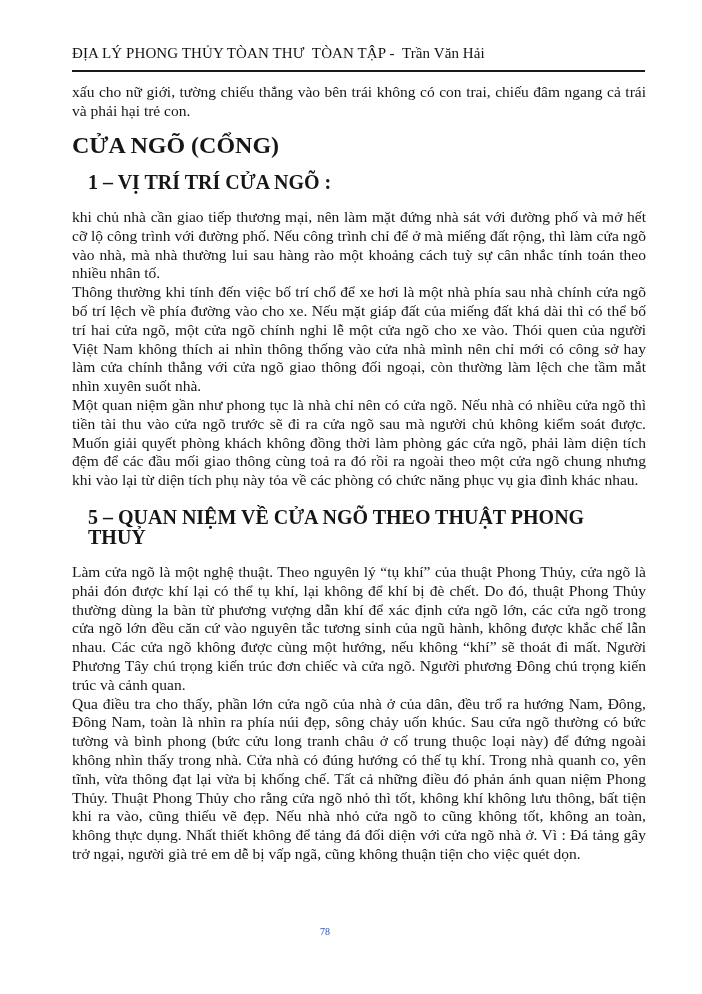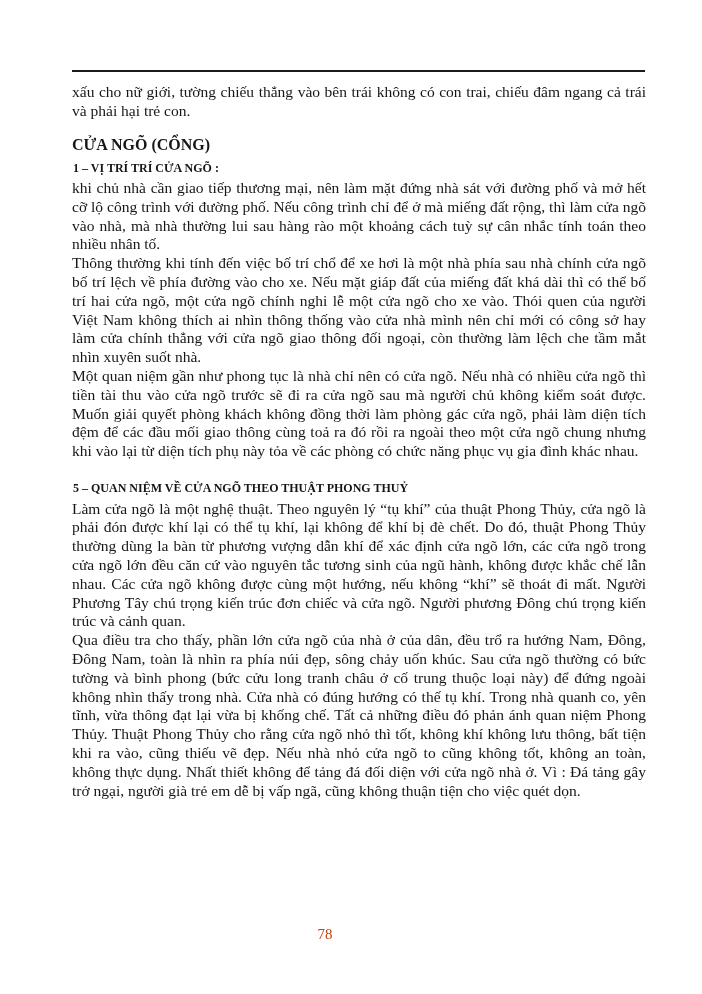--- a/index.html
+++ b/index.html
@@ -34,48 +34,49 @@
     position: absolute;
     left: 72px;
     top: 83px;
     width: 574px;
     text-align: justify;
     font-size: 15.5px;
     line-height: 18.8px;
   }
   .doc p.block-p { margin: 0; padding: 0; }
   .doc h1.block-h1 {
-    font-size: 16px;
+    font-size: 24px;
     line-height: 24px;
     margin: 12px 0 2px 0;
     text-align: left;
     font-weight: bold;
   }
   .doc h2.block-h2 {
-    font-size: 12px;
+    font-size: 20px;
     line-height: 19.5px;
-    margin: 1px;
+    margin: 16px;
     text-align: left;
     font-weight: bold;
   }
   .doc h2.block-h2.spaced { margin-top: 18px; }
   .footer-page-number {
     position: absolute;
     left: 0;
     right: 52px;
     top: 926px;
     text-align: center;
-    font-size: 15px;
-    color: #c2410c;
+    font-size: 10px;
+    color: #1d4ed8;
   }
 </style>
 </head>
 <body>
 
 <div class="page">
+  <div class="header-title">ĐỊA LÝ PHONG THỦY TÒAN THƯ  TÒAN TẬP -  Trần Văn Hải</div>
   <div class="header-rule"></div>
 
   <main class="doc">
       <p class="block block-p">xấu cho nữ giới, tường chiếu thẳng vào bên trái không có con trai, chiếu đâm ngang cả trái và phải hại trẻ con.</p>
       <h1 class="block block-h1">CỬA NGÕ (CỔNG)</h1>
       <h2 class="block block-h2">1 – VỊ TRÍ TRÍ CỬA NGÕ :</h2>
       <p class="block block-p">khi chủ nhà cần giao tiếp thương mại, nên làm mặt đứng nhà sát với đường phố và mở hết cỡ lộ công trình với đường phố. Nếu công trình chỉ để ở mà miếng đất rộng, thì làm cửa ngõ vào nhà, mà nhà thường lui sau hàng rào một khoảng cách tuỳ sự cân nhắc tính toán theo nhiều nhân tố.</p>
       <p class="block block-p">Thông thường khi tính đến việc bố trí chổ để xe hơi là một nhà phía sau nhà chính cửa ngõ bố trí lệch về phía đường vào cho xe. Nếu mặt giáp đất của miếng đất khá dài thì có thể bố trí hai cửa ngõ, một cửa ngõ chính nghi lễ một cửa ngõ cho xe vào. Thói quen của người Việt Nam không thích ai nhìn thông thống vào cửa nhà mình nên chỉ mới có công sở hay làm cửa chính thẳng với cửa ngõ giao thông đối ngoại, còn thường làm lệch che tầm mắt nhìn xuyên suốt nhà.</p>
       <p class="block block-p">Một quan niệm gần như phong tục là nhà chỉ nên có cửa ngõ. Nếu nhà có nhiều cửa ngõ thì tiền tài thu vào cửa ngõ trước sẽ đi ra cửa ngõ sau mà người chủ không kiểm soát được. Muốn giải quyết phòng khách không đồng thời làm phòng gác cửa ngõ, phải làm diện tích đệm để các đầu mối giao thông cùng toả ra đó rồi ra ngoài theo một cửa ngõ chung nhưng khi vào lại từ diện tích phụ này tỏa về các phòng có chức năng phục vụ gia đình khác nhau.</p>
       <h2 class="block block-h2 spaced">5 – QUAN NIỆM VỀ CỬA NGÕ THEO THUẬT PHONG THUỶ</h2>

